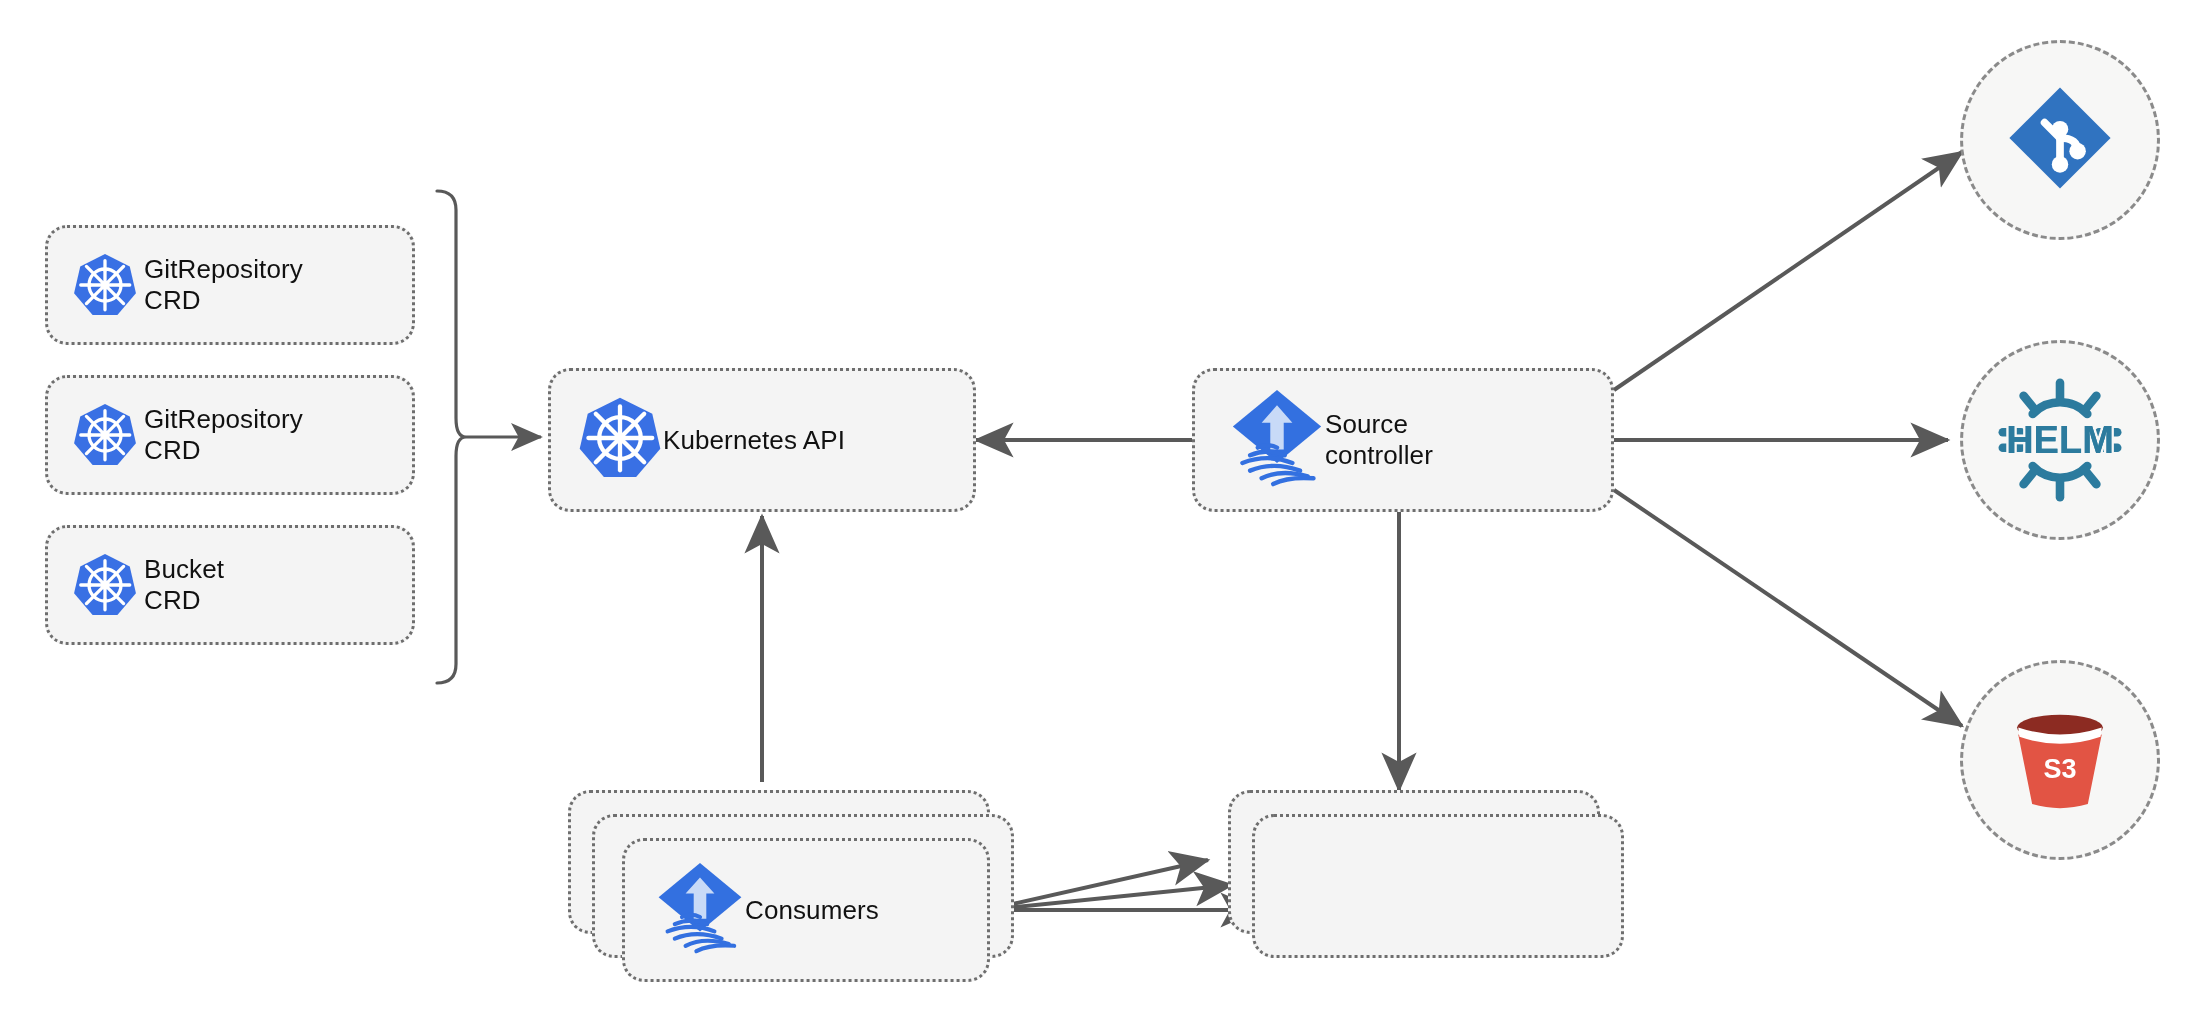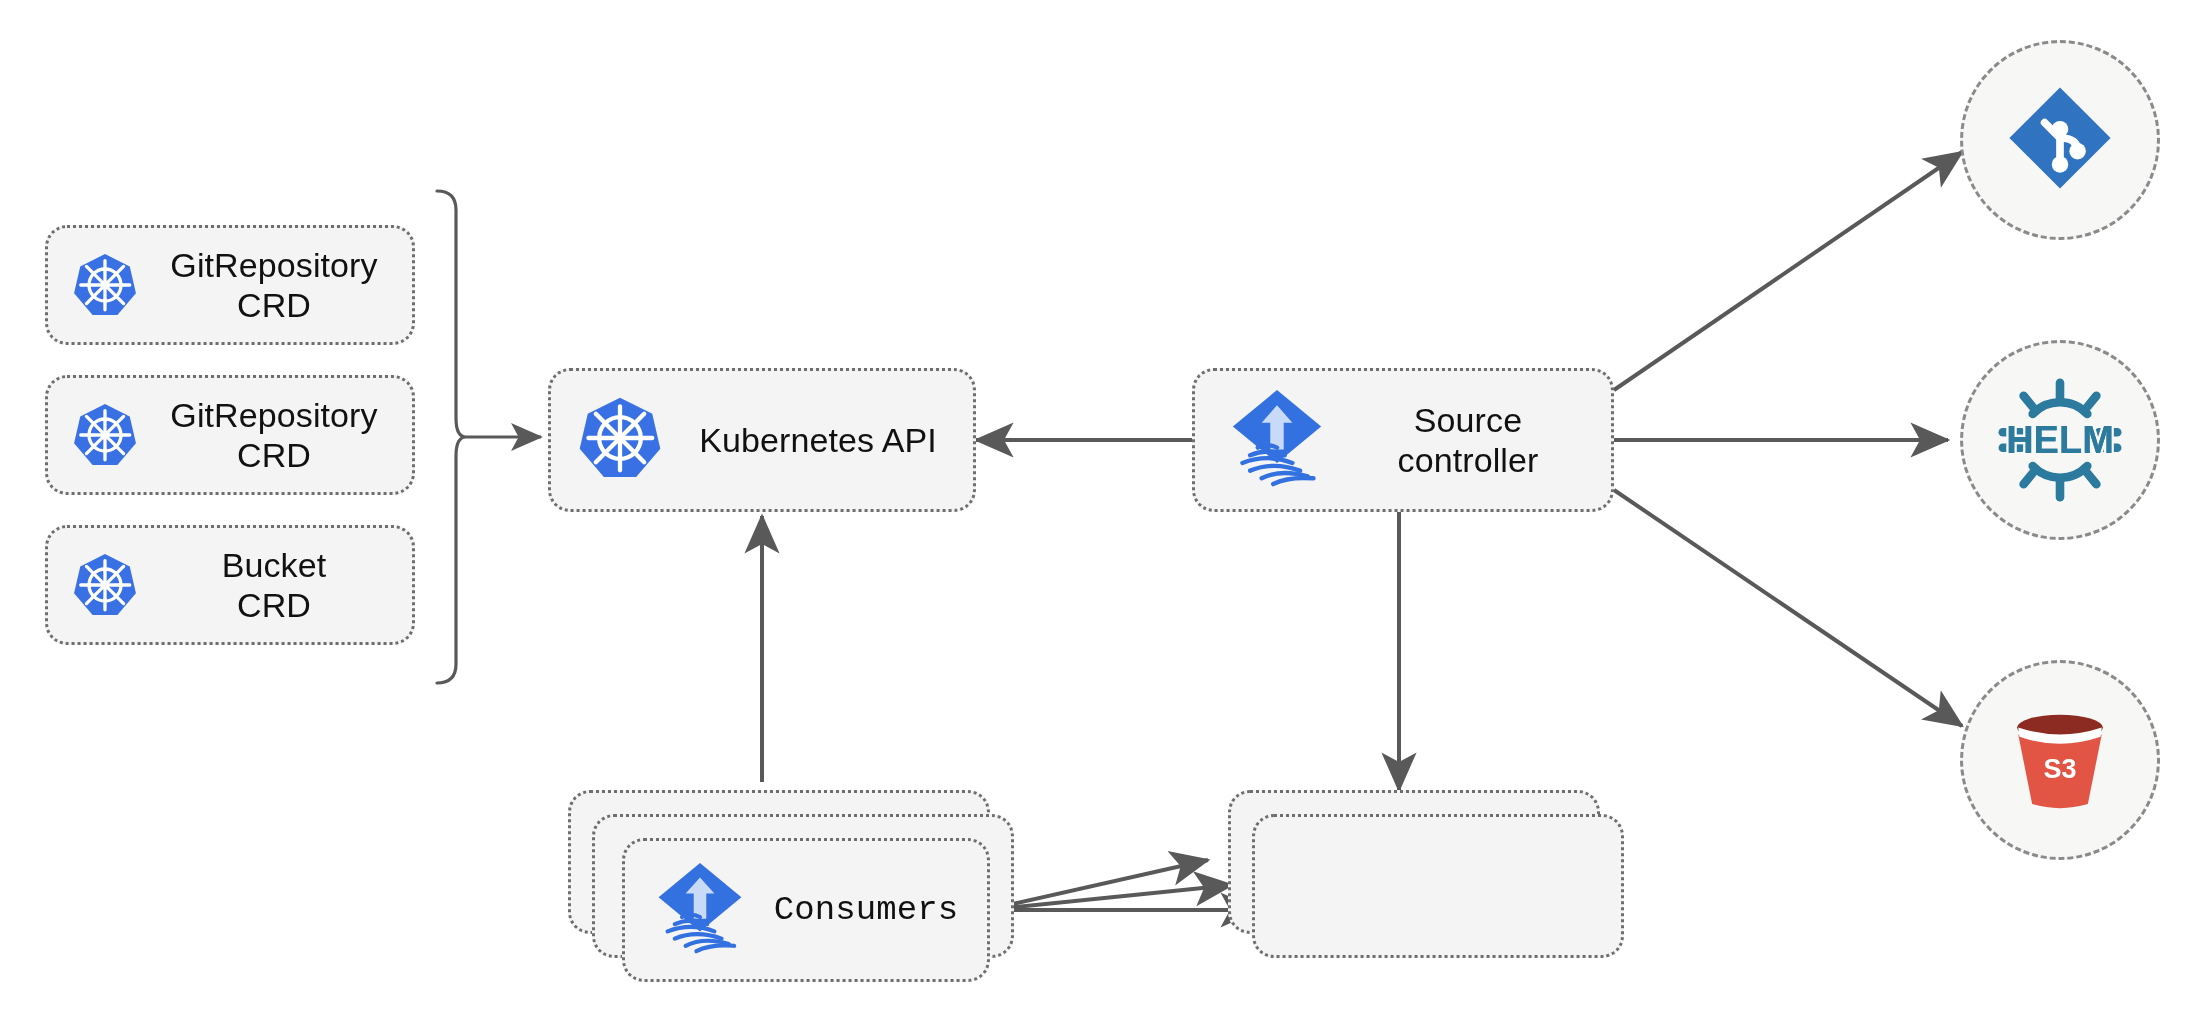--- a/index.html
+++ b/index.html
@@ -37,24 +37,24 @@
     border: 3px dotted #6e6e6e;
     border-radius: 22px;
     display: flex;
     align-items: center;
     z-index: 10;
   }
   .node.ghost {
     z-index: 8;
   }
   .node-label {
-    font-size: 34px;
+    font-size: 26px;
     color: #111111;
     line-height: 1.18;
-    text-align: center;
+    text-align: left;
     white-space: pre-line;
     letter-spacing: 0.1px;
   }
 
   
   .crd {
     width: 370px;
     height: 120px;
     padding: 0;
   }
@@ -271,21 +271,21 @@
         <g stroke="#3370E0" stroke-width="4.6" fill="none" stroke-linecap="round">
           <path d="M30 62 Q 40 57 50 62"></path>
           <path d="M22 70 Q 40 62 58 70"></path>
           <path d="M14 78 Q 40 68 66 78"></path>
           <path d="M22 86 Q 46 76 74 86"></path>
           <path d="M34 94 Q 54 84 82 92"></path>
           <path d="M46 100 Q 62 92 88 94"></path>
         </g>
       </svg>
     </span>
-    <span class="node-label" style="flex:1 1 auto;font-family:Liberation Mono, monospace;">Consumers</span>
+    <span class="node-label" style="flex:1 1 auto;">Consumers</span>
   </div>
 
   <div class="node ghost" style="left:1228px; top:790px; width:372px; height:144px;"></div>
   <div class="node ghost" style="left:1252px; top:814px; width:372px; height:144px;"></div>
 
   <div class="circle-node" style="left:1960px; top:40px;">
     <span>
       <svg viewBox="0 0 100 100" width="110" height="110">
         <path d="M50 4 L96 50 L50 96 L4 50 Z" fill="#3073C0"></path>
         <g stroke="#ffffff" stroke-width="7" fill="none" stroke-linecap="round">

